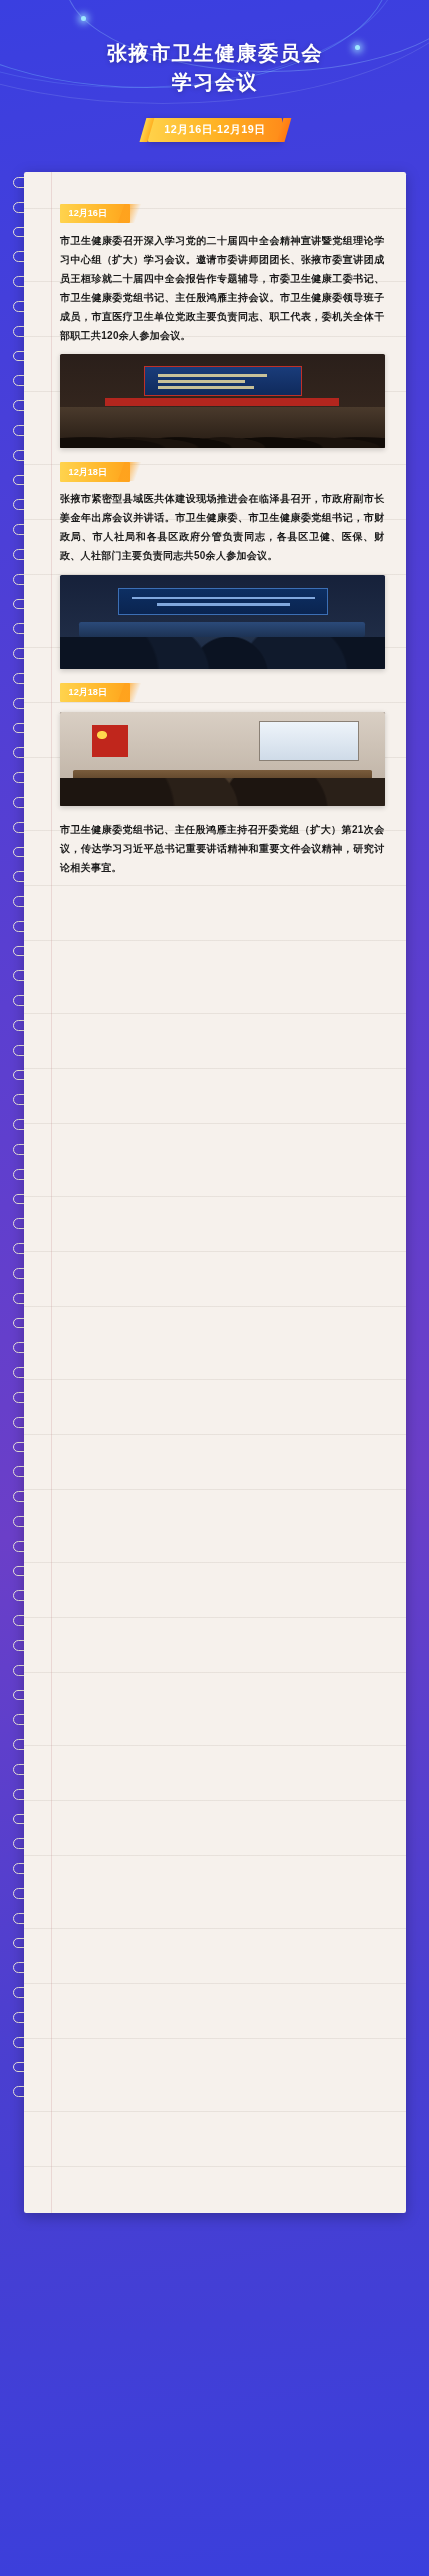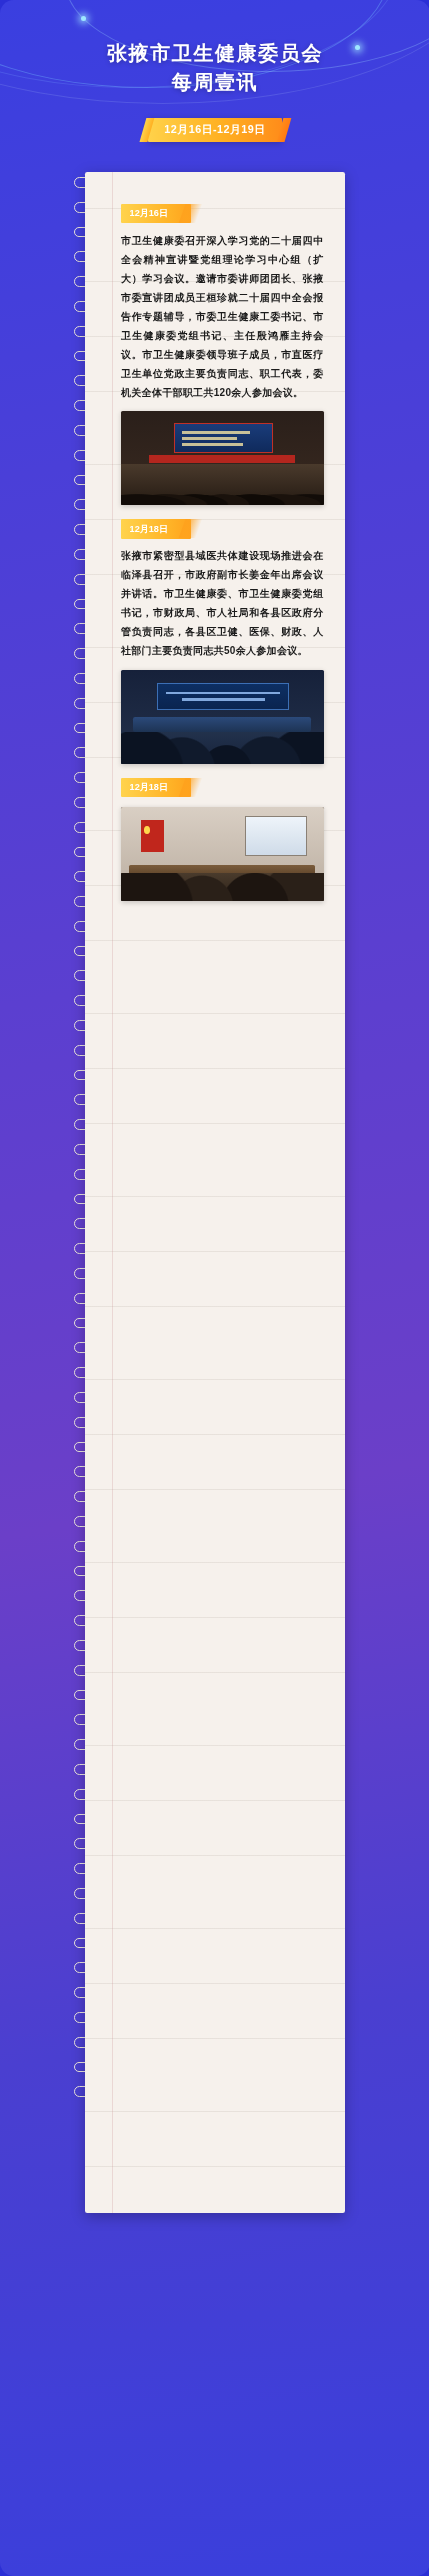--- a/index.html
+++ b/index.html
@@ -10,21 +10,20 @@
   body {
     width: 430px;
     font-family: "Liberation Sans", sans-serif;
   }
   .page {
     position: relative;
     width: 430px;
     min-height: 2576px;
     background: linear-gradient(170deg, #3a3fe0 0%, #4a3fd8 18%, #5b3fd0 38%, #6b3fc8 58%, #4a3fd0 78%, #3a3fdc 100%);
     overflow: hidden;
-    border-radius: 14px;
   }
   
   .swoosh {
     position: absolute;
     border-radius: 50%;
     border: 1.1px solid rgba(255,255,255,0.18);
     pointer-events: none;
   }
   .sw1 { width: 484px; height: 226px; left: -97px; top: -140px; border-color: rgba(120,200,255,0.35); }
   .sw2 { width: 538px; height: 247px; left: -140px; top: -161px; border-color: rgba(120,160,255,0.25); }
@@ -77,21 +76,21 @@
     width: 7.5px;
     background: linear-gradient(90deg, #ffd24a, #ffb021);
   }
   .date-badge:before { left: -5.4px; transform: skewX(-16deg); }
   .date-badge:after { right: -5.4px; transform: skewX(-16deg); background: linear-gradient(90deg,#ff8c1a,#ff7a12); }
 
   
   .paper-wrap {
     position: relative;
     margin: 30px auto 0 auto;
-    width: 260px;
+    width: 382px;
     padding-bottom: 48px;
     z-index: 4;
   }
   .paper {
     position: relative;
     background: #f6f1ec;
     border-radius: 2.2px;
     box-shadow: 0 3.2px 14px rgba(0,0,0,0.25);
     padding: 18.3px 21.5px 32px 36px;
     min-height: 1991px;
@@ -254,21 +253,21 @@
   <div class="swoosh sw1"></div>
   <div class="swoosh sw2"></div>
   <div class="swoosh sw3"></div>
   <div class="swoosh sw4"></div>
   <div class="glow-dot" style="left:81px; top:16px;"></div>
   <div class="glow-dot" style="left:355px; top:45px;"></div>
 
   <div class="header">
     <div class="title">
       <div>张掖市卫生健康委员会</div>
-      <div>每周壹讯</div>
+      <div>学习会议</div>
     </div>
     <div class="date-badge-wrap">
       <div class="date-badge">12月16日-12月19日</div>
     </div>
   </div>
 
   <div class="paper-wrap">
     <div class="rings" id="rings">
         <div class="ring"></div>
         <div class="ring"></div>
@@ -391,20 +390,21 @@
         <div class="photo p3">
           <div class="ph3-wall"></div>
           <div class="ph3-flag"></div>
           <div class="ph3-win"></div>
           <div class="ph3-table"></div>
           <div class="ph3-people"></div>
         </div>
       </div>
 
       <div class="section">
+        <p class="para">市卫生健康委党组书记、主任殷鸿雁主持召开委党组（扩大）第21次会议，传达学习习近平总书记重要讲话精神和重要文件会议精神，研究讨论相关事宜。</p>
       </div>
 
       <div class="spacer-lines"></div>
     </div>
   </div>
 
 </div>
 
 
 </body></html>

